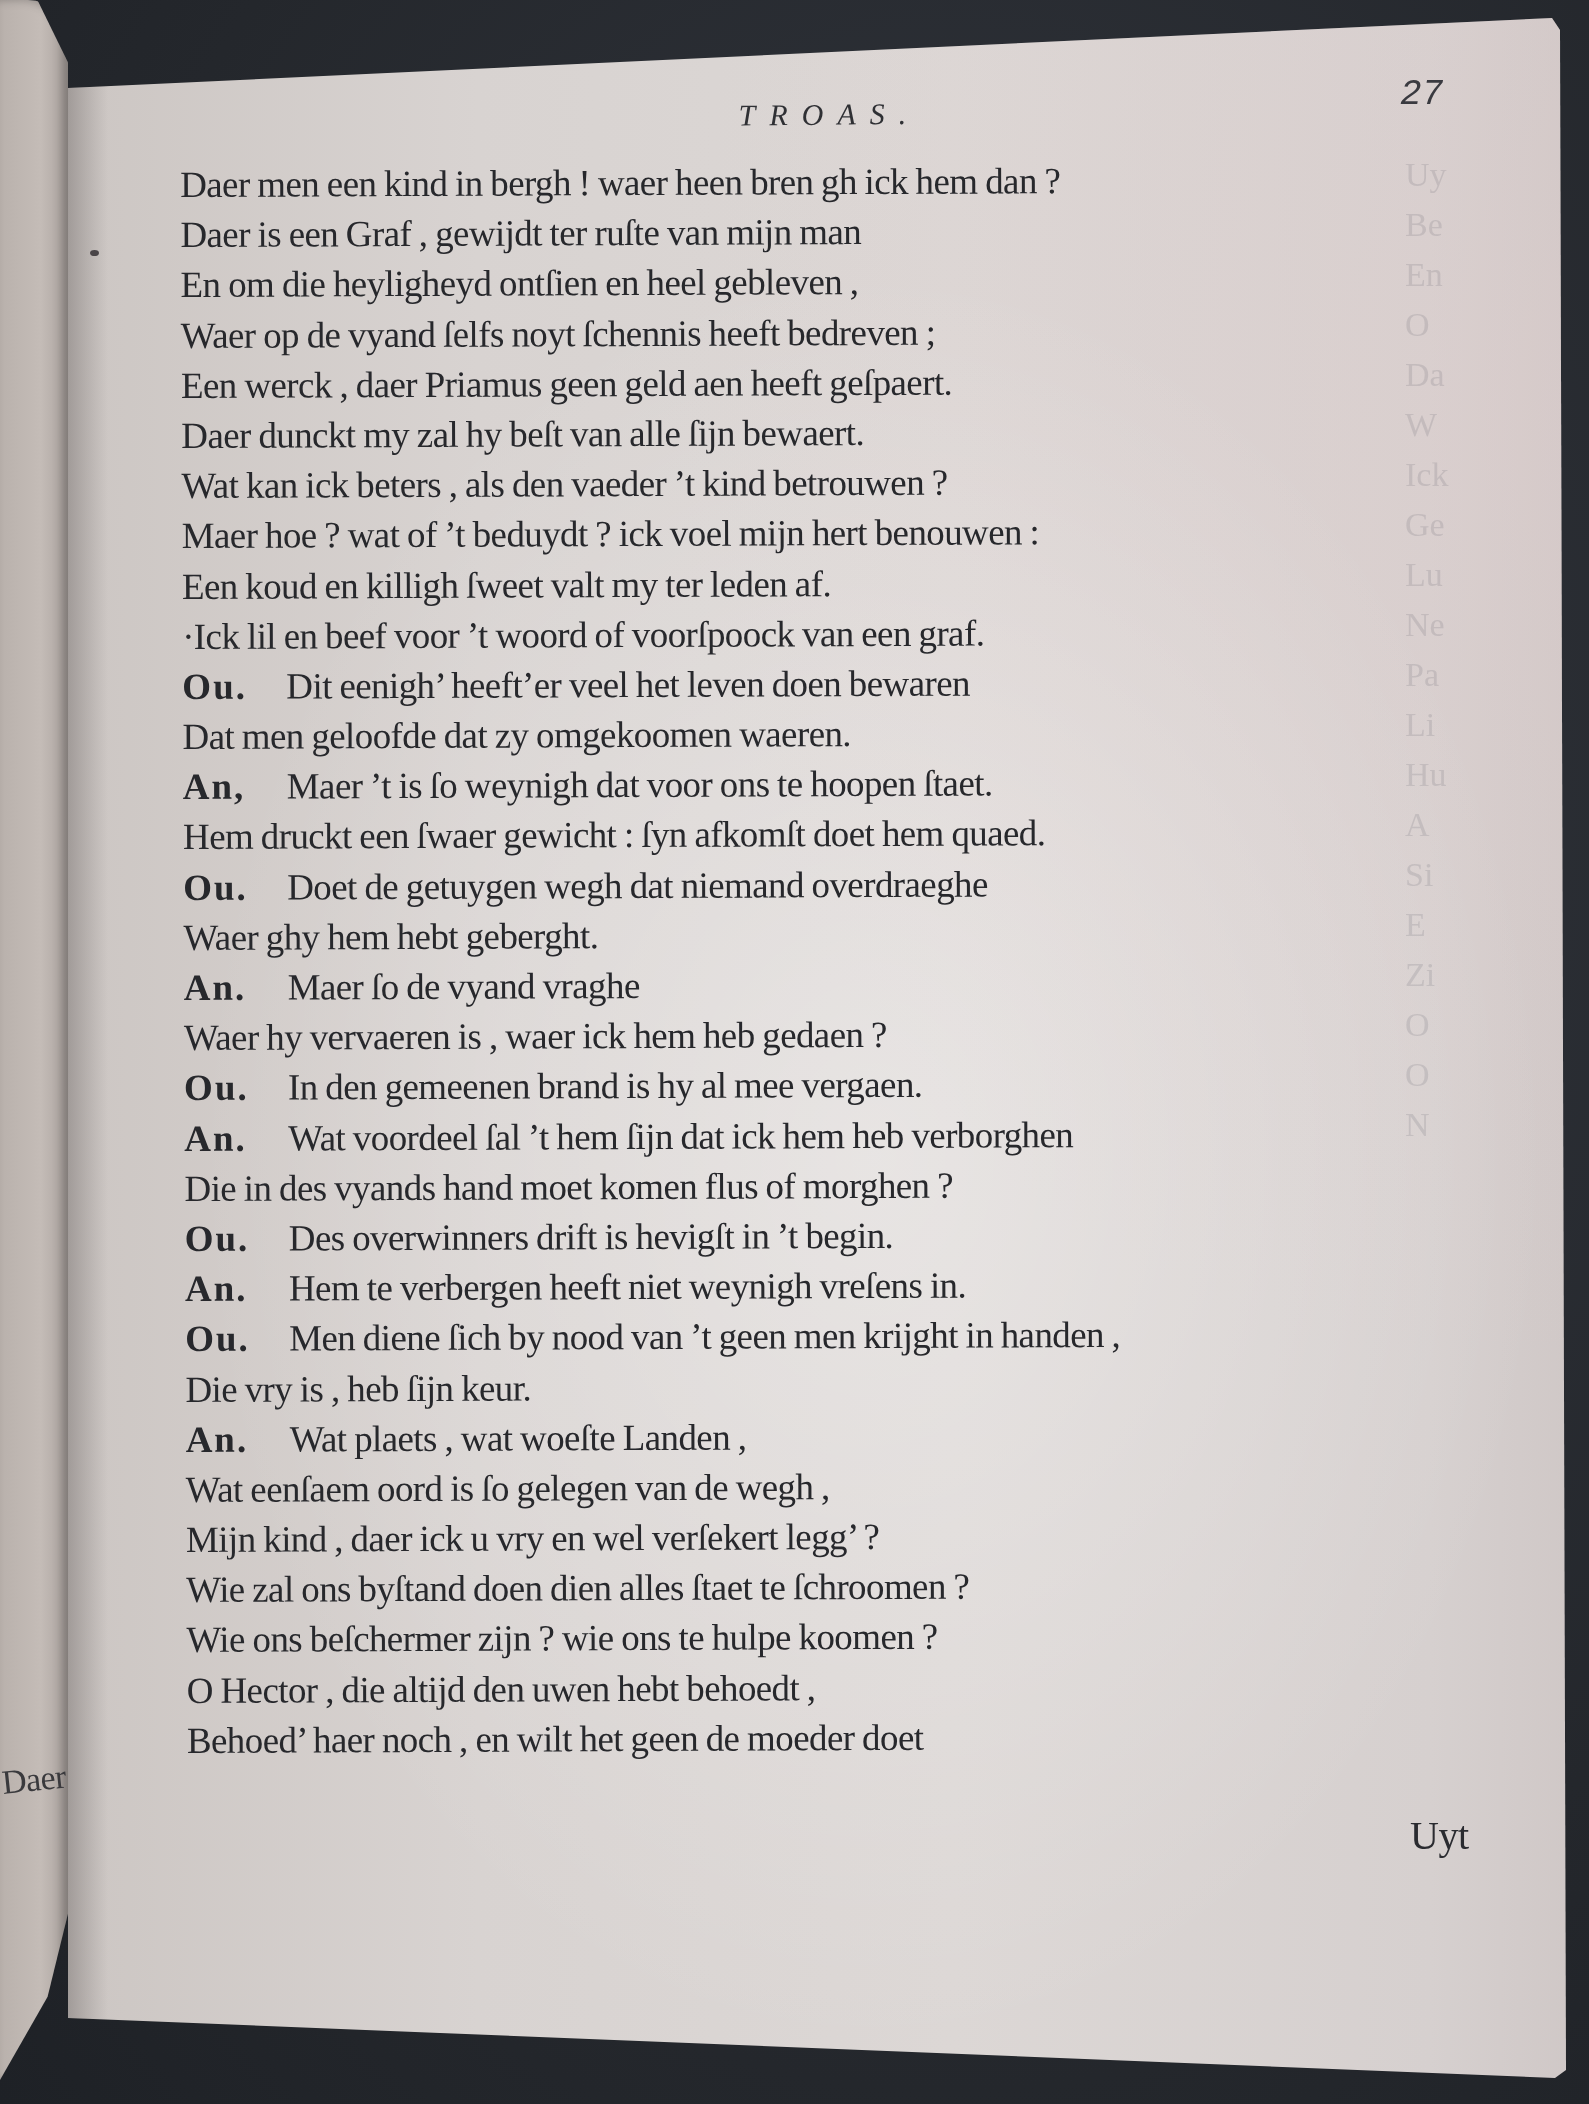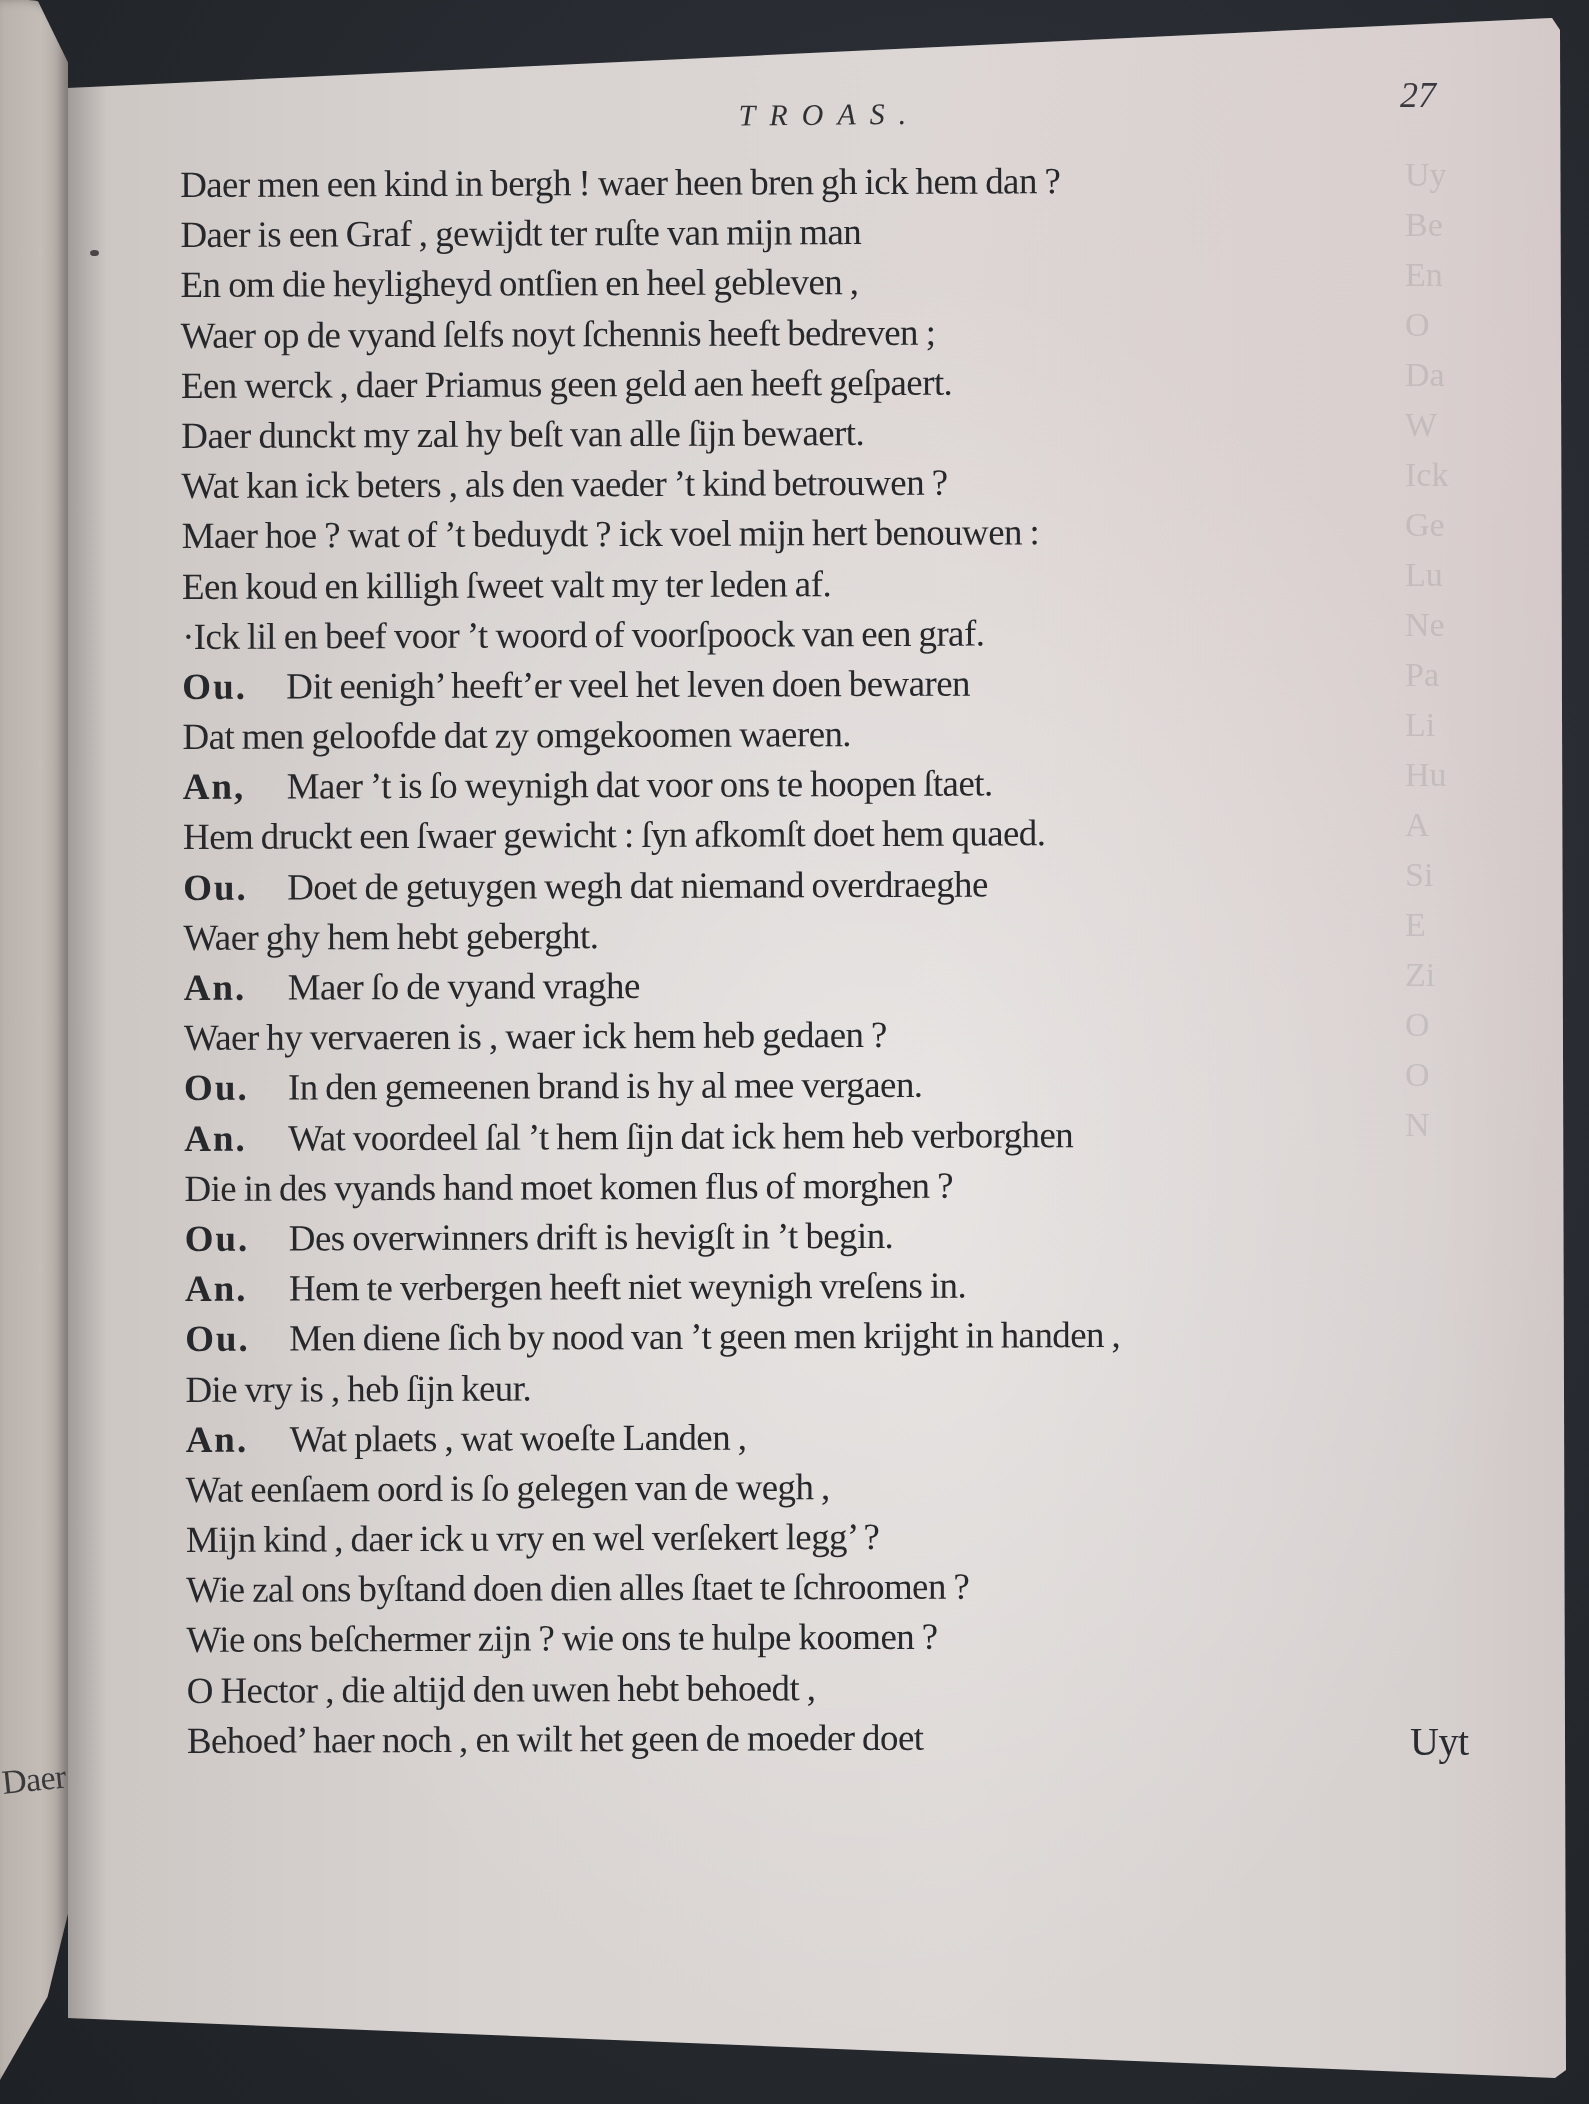--- a/index.html
+++ b/index.html
@@ -74,20 +74,21 @@
       letter-spacing: 14px;
       color: #2f3034;
       transform: rotate(-0.6deg);
     }
     .page-number {
       position: absolute;
       left: 1400px; top: 74px;
       font-size: 36px;
       color: #3a3a40;
       font-style: italic;
+      font-family: Liberation Mono, monospace;
     }
     .text-block {
       position: absolute;
       left: 180px; top: 160px;
       width: 1250px;
       transform: rotate(-0.25deg);
       transform-origin: left top;
     }
     .line {
       height: 50.2px;
@@ -99,21 +100,21 @@
       word-spacing: -1px;
     }
     .line .speaker {
       display: inline-block;
       min-width: 104px;
       letter-spacing: 2px;
       font-weight: bold;
     }
     .catchword {
       position: absolute;
-      left: 1410px; top: 1718px;
+      left: 1410px; top: 1812px;
       font-size: 40px;
       color: #2a2b30;
       letter-spacing: -0.5px;
     }
     
     .show-through {
       position: absolute;
       left: 1405px; top: 150px;
       width: 160px;
       color: rgba(100,100,110,0.18);

